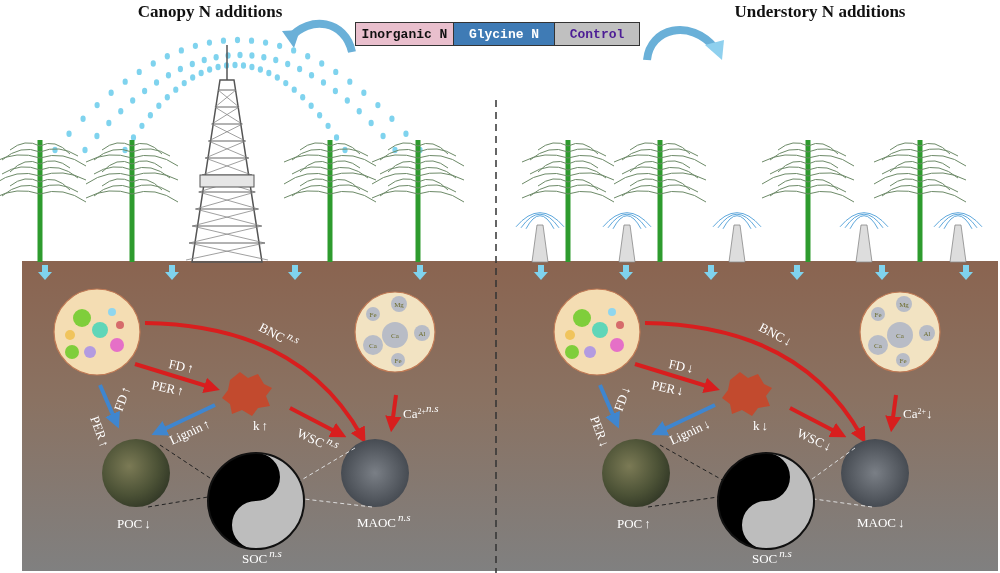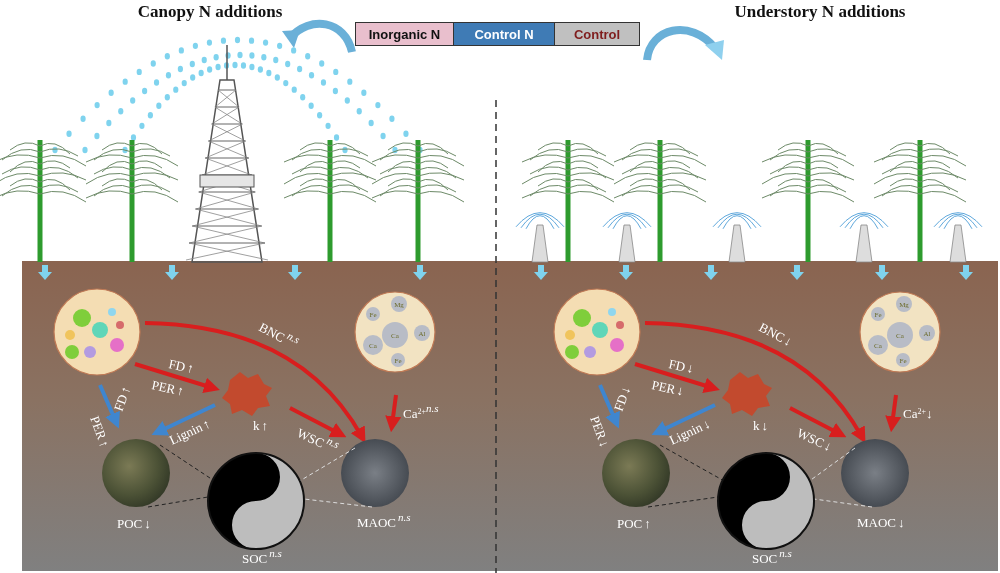--- a/index.html
+++ b/index.html
@@ -2,26 +2,26 @@
 <html><head>
 <meta charset="utf-8">
 <style>
   html, body { margin:0; padding:0; background:#ffffff; }
   body { width:1000px; height:573px; position:relative; overflow:hidden; font-family:"Liberation Serif", serif; }
   #diagram { position:absolute; left:0; top:0; width:1000px; height:573px; }
   .title { font-family:"Liberation Serif", serif; font-weight:bold; font-size:17px; fill:#111; }
   .lbl { font-family:"Liberation Serif", serif; fill:#ffffff; font-size:13px; }
   .sup { font-family:"Liberation Serif", serif; fill:#ffffff; font-size:11px; font-style:italic; }
   .mineral { font-family:"Liberation Serif", serif; font-size:7px; fill:#6b6b2a; text-anchor:middle; }
-  #legend-table { position:absolute; left:355px; top:22px; border-collapse:collapse; font-family:Liberation Sans, sans-serif; font-size:13px; }
+  #legend-table { position:absolute; left:355px; top:22px; border-collapse:collapse; font-family:Liberation Mono, monospace; font-size:13px; }
   #legend-table td { border:1.5px solid #333; text-align:center; padding:0; height:22px; }
   #legend-table .hdr { font-weight:bold; }
   .c-inorg { background:#e9bfcd; color:#111; width:97px; }
   .c-org { background:#3f7bb5; color:#fff; width:100px; }
-  .c-ctrl { background:#c0c0c0; color:#7f1d1d; width:84px; }
+  .c-ctrl { background:#c0c0c0; color:#4c1d95; width:84px; }
 </style>
 </head>
 <body>
 
 <svg id="diagram" viewBox="0 0 1000 573" xmlns="http://www.w3.org/2000/svg">
   <defs>
     <linearGradient id="soilGrad" x1="0" y1="0" x2="0" y2="1">
       <stop offset="0" stop-color="#8a6450"></stop>
       <stop offset="0.45" stop-color="#8a7262"></stop>
       <stop offset="1" stop-color="#808080"></stop>
@@ -517,17 +517,17 @@
       <text x="617" y="528" class="lbl"><tspan>POC</tspan><tspan dx="2" dy="0" class="">↑</tspan></text>
       <text x="857" y="527" class="lbl"><tspan>MAOC</tspan><tspan dx="2" dy="0" class="">↓</tspan></text>
       <text x="752" y="563" class="lbl"><tspan>SOC</tspan><tspan dx="2" dy="-6" class="sup">n.s</tspan></text>
     </g>
 </svg>
 
 <table id="legend-table">
   <tbody>
       <tr>
     <td class="hdr c-inorg">Inorganic N</td>
-    <td class="hdr c-org">Control N</td>
+    <td class="hdr c-org">Glycine N</td>
     <td class="hdr c-ctrl">Control</td>
   </tr>
 </tbody>
   </table>
 
 </body></html>

